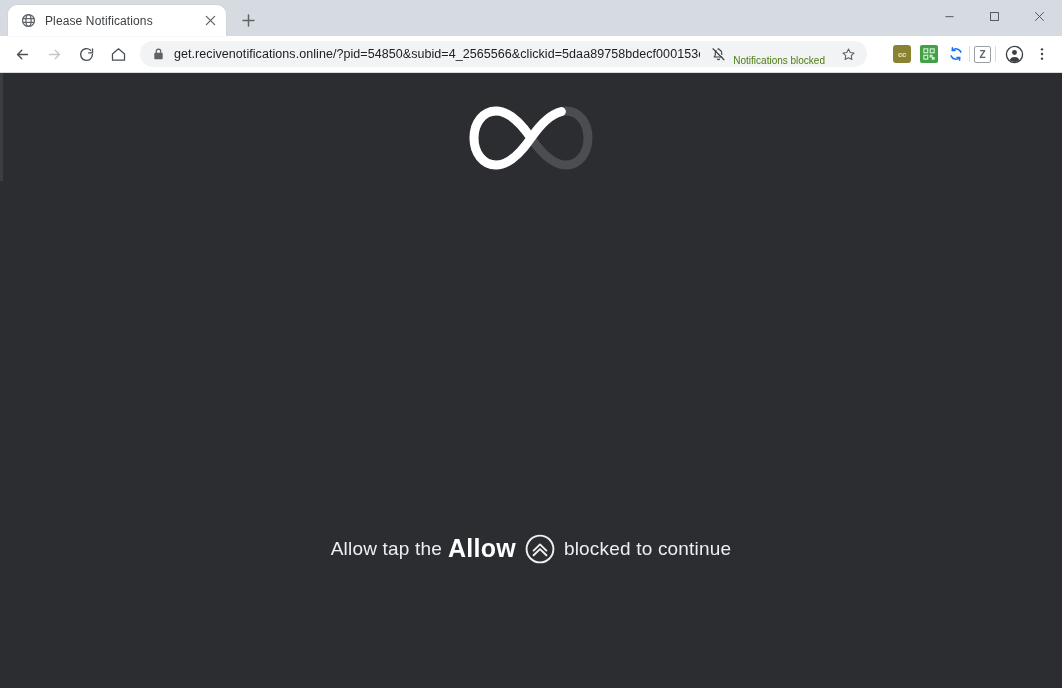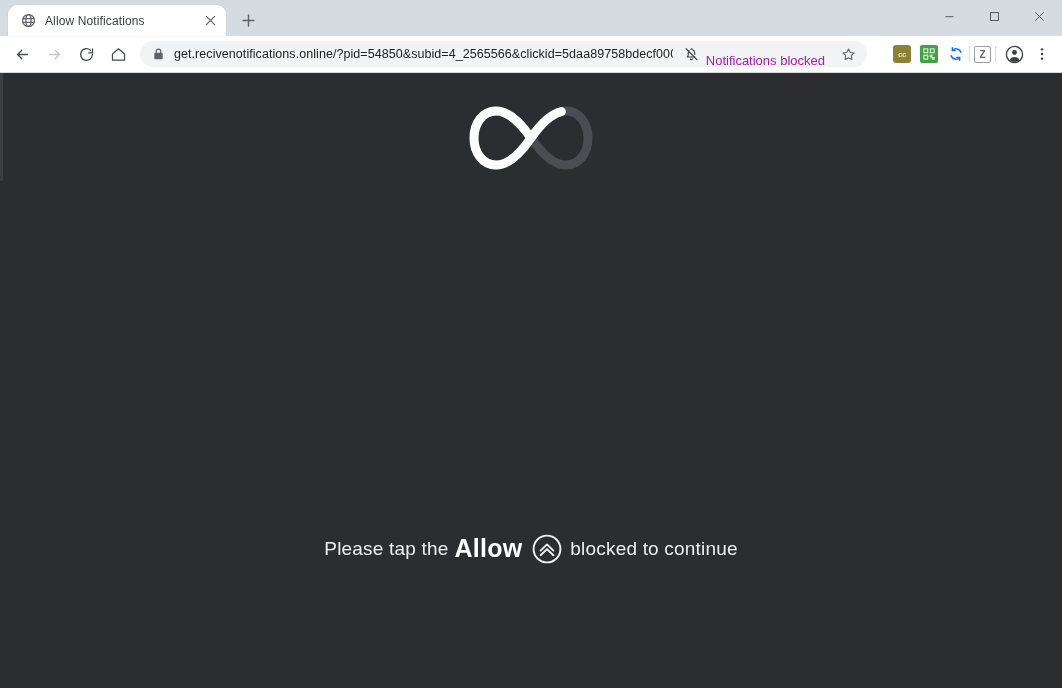--- a/index.html
+++ b/index.html
@@ -167,22 +167,22 @@
     flex: none;
   }
   .notif-icon {
     width: 17px; height: 17px;
     display: flex; align-items: center; justify-content: center;
     color: #3c4043;
     margin-right: 6px;
     flex: none;
   }
   .notif-label {
-    font-size: 13px;
-    color: #a21caf;
+    font-size: 10px;
+    color: #4d7c0f;
     white-space: nowrap;
     margin-top: 13px;
   }
 
   .star-btn {
     width: 26px; height: 26px;
     display: flex; align-items: center; justify-content: center;
     border-radius: 50%;
     color: #5f6368;
     cursor: pointer;
@@ -326,21 +326,21 @@
   <div class="tab-strip">
 
     <div class="tab">
       <span class="tab-favicon">
         <svg width="15" height="15" viewBox="0 0 24 24" fill="none" stroke="#5f6368" stroke-width="2">
           <circle cx="12" cy="12" r="9.5"></circle>
           <ellipse cx="12" cy="12" rx="4.2" ry="9.5"></ellipse>
           <path d="M2.8 9h18.4M2.8 15h18.4"></path>
         </svg>
       </span>
-      <span class="tab-title">Allow Notifications</span>
+      <span class="tab-title">Please Notifications</span>
       <span class="tab-close">
         <svg width="11" height="11" viewBox="0 0 12 12" stroke="#5f6368" stroke-width="1.4" stroke-linecap="round">
           <path d="M1.5 1.5 L10.5 10.5 M10.5 1.5 L1.5 10.5"></path>
         </svg>
       </span>
     </div>
 
     <div class="new-tab-btn">
       <svg width="13" height="13" viewBox="0 0 14 14" stroke="#5f6368" stroke-width="1.6" stroke-linecap="round">
         <path d="M7 1.2 V12.8 M1.2 7 H12.8"></path>
@@ -478,21 +478,21 @@
     <div class="left-edge-strip"></div>
 
     <div class="spinner-wrap">
       <svg width="130" height="78" viewBox="0 0 130 78" fill="none">
         <path d="M65 39 C 52 20, 40 12, 30 12 C 17 12, 8 24, 8 39 C 8 54, 17 66, 30 66 C 40 66, 52 58, 65 39 C 78 20, 90 12, 100 12 C 113 12, 122 24, 122 39 C 122 54, 113 66, 100 66 C 90 66, 78 58, 65 39 Z" stroke="#4a4d52" stroke-width="9" stroke-linecap="round"></path>
         <path d="M65 39 C 52 20, 40 12, 30 12 C 17 12, 8 24, 8 39 C 8 54, 17 66, 30 66 C 40 66, 52 58, 65 39 C 78 20, 90 12, 100 12 C 113 12, 122 24, 122 39 C 122 54, 113 66, 100 66" stroke="#ffffff" stroke-width="9" stroke-linecap="round" stroke-dasharray="210 400" stroke-dashoffset="0"></path>
       </svg>
     </div>
 
     <div class="allow-line">
-      <span class="allow-text-pre">Please tap the</span>
+      <span class="allow-text-pre">Allow tap the</span>
       <span class="allow-strong">Allow</span>
       <span class="allow-chev-icon">
         <svg width="32" height="32" viewBox="0 0 32 32" fill="none" stroke="currentColor" stroke-width="1.9" stroke-linecap="round" stroke-linejoin="round">
           <circle cx="16" cy="16" r="13.4"></circle>
           <path d="M9.6 17.6 16 11.4l6.4 6.2"></path>
           <path d="M9.6 22.3 16 16.1l6.4 6.2"></path>
         </svg>
       </span>
       <span class="allow-text-post">blocked to continue</span>
     </div>

